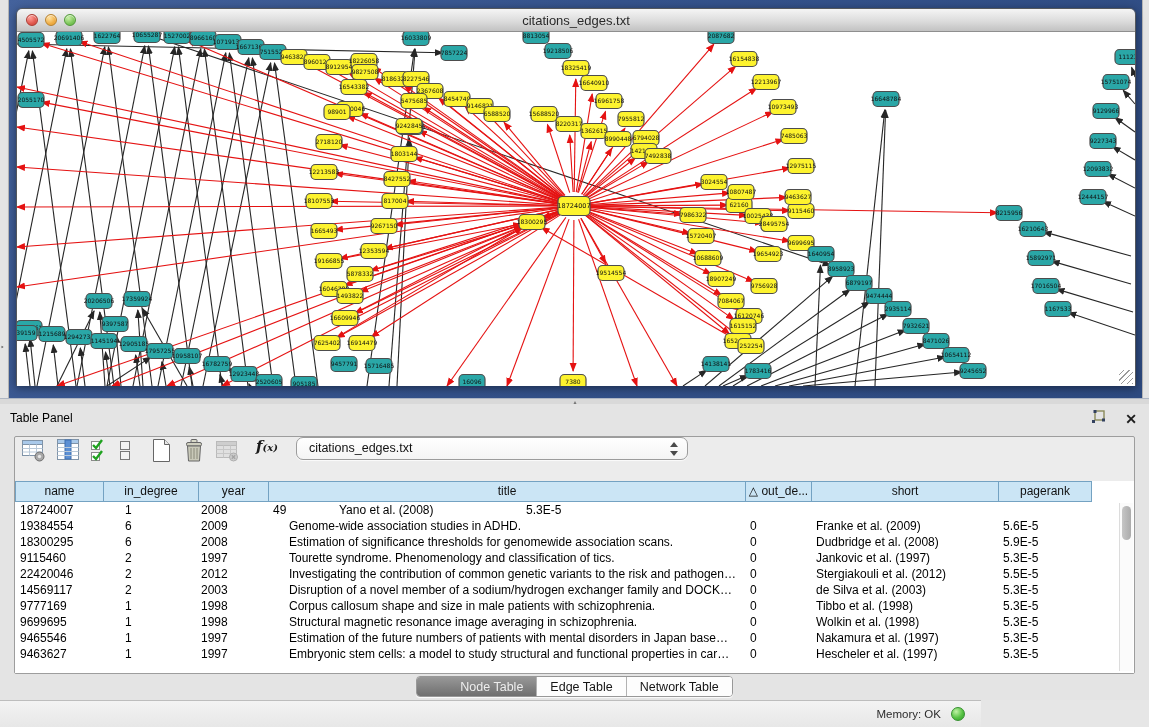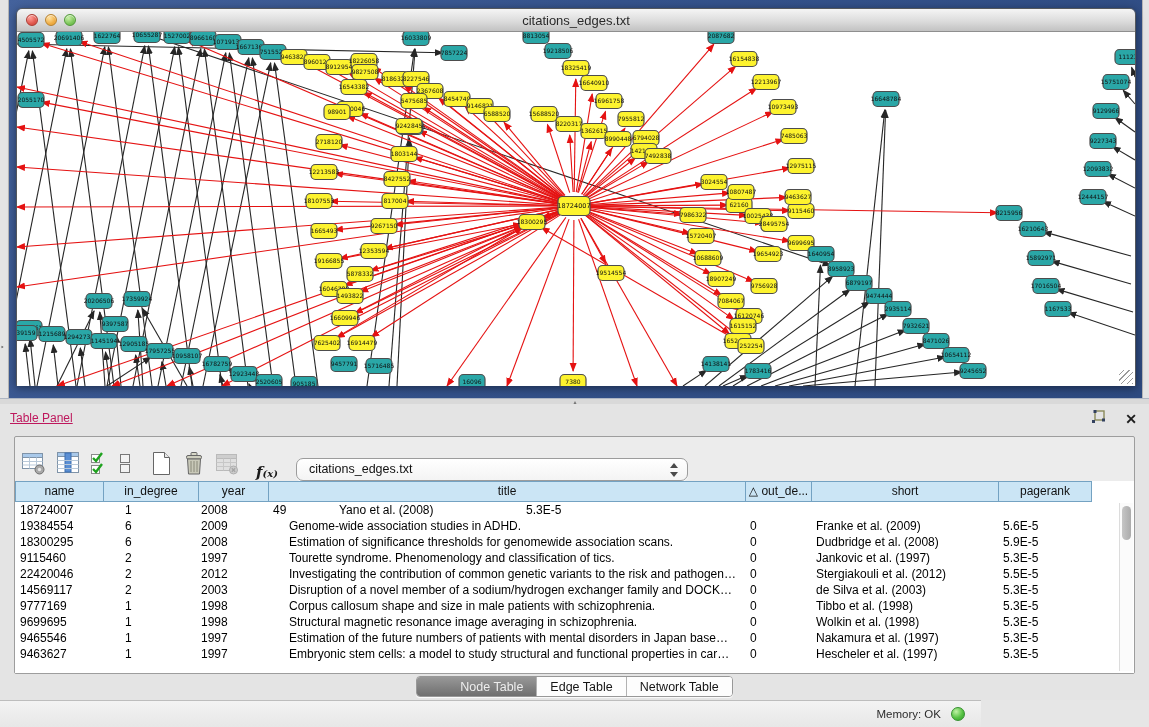--- a/index.html
+++ b/index.html
@@ -27,26 +27,26 @@
   .resize-grip { position:absolute; right:2px; bottom:2px; width:14px; height:14px;
     background:repeating-linear-gradient(135deg, transparent 0 3px, #9a9a9a 3px 4px); }
 
   
   .splitter { position:absolute; left:0; top:398px; width:1149px; height:6px; background:#d9d9d9; border-top:1px solid #aeb6c4; }
   .splitter-handle { position:absolute; left:570px; top:1px; width:10px; height:4px; color:#777; font-size:6px; line-height:4px; text-align:center; }
 
   
   .table-panel { position:absolute; left:0; top:404px; width:1149px; height:296px; background:#e4e4e4; }
   .panel-header { position:relative; height:28px; }
-  .panel-title { position:absolute; left:10px; top:7px; font-size:12px; color:#be185d;text-decoration:underline; }
+  .panel-title { position:absolute; left:10px; top:7px; font-size:12px; color:#000000; }
   .panel-actions { position:absolute; right:12px; top:5px; display:flex; gap:12px; align-items:center; }
   .close-x { font-size:14px; font-weight:bold; color:#1c1c1c; line-height:16px; }
 
   .panel-body { position:absolute; left:14px; top:32px; width:1121px; height:238px; border:1px solid #9d9d9d; background:#ececec; border-radius:2px; }
-  .toolbar { position:relative; height:44px; display:flex; align-items:flex-end; padding-left:6px; }
+  .toolbar { position:relative; height:44px; display:flex; align-items:flex-start; padding-left:6px; }
   .tb-icon { display:inline-block; margin-right:7px; cursor:default; }
   .fx { font-family:"DejaVu Serif",serif; font-style:italic; font-weight:bold; font-size:15px; color:#1a1a1a; margin:0 4px 0 8px; }
   .fx small { font-size:10px; font-weight:bold; }
   .dropdown { position:relative; margin-left:14px; width:392px; height:23px; border:1px solid #9c9c9c; border-radius:7px; background:linear-gradient(#ffffff,#f4f4f4); box-shadow:0 1px 1px rgba(255,255,255,.8); }
   .dropdown .val { font-size:12.5px; line-height:21px; color:#111; padding-left:12px; }
   .dd-steppers { position:absolute; right:9px; top:4px; width:9px; height:14px; }
   .dd-steppers .up   { position:absolute; top:0; left:1px; width:0; height:0; border-left:4px solid transparent; border-right:4px solid transparent; border-bottom:5px solid #4a4a4a; }
   .dd-steppers .down { position:absolute; bottom:0; left:1px; width:0; height:0; border-left:4px solid transparent; border-right:4px solid transparent; border-top:5px solid #4a4a4a; }
 
   .tablewrap { position:absolute; left:0; top:44px; width:1119px; height:192px; background:#ffffff; overflow:hidden; }

